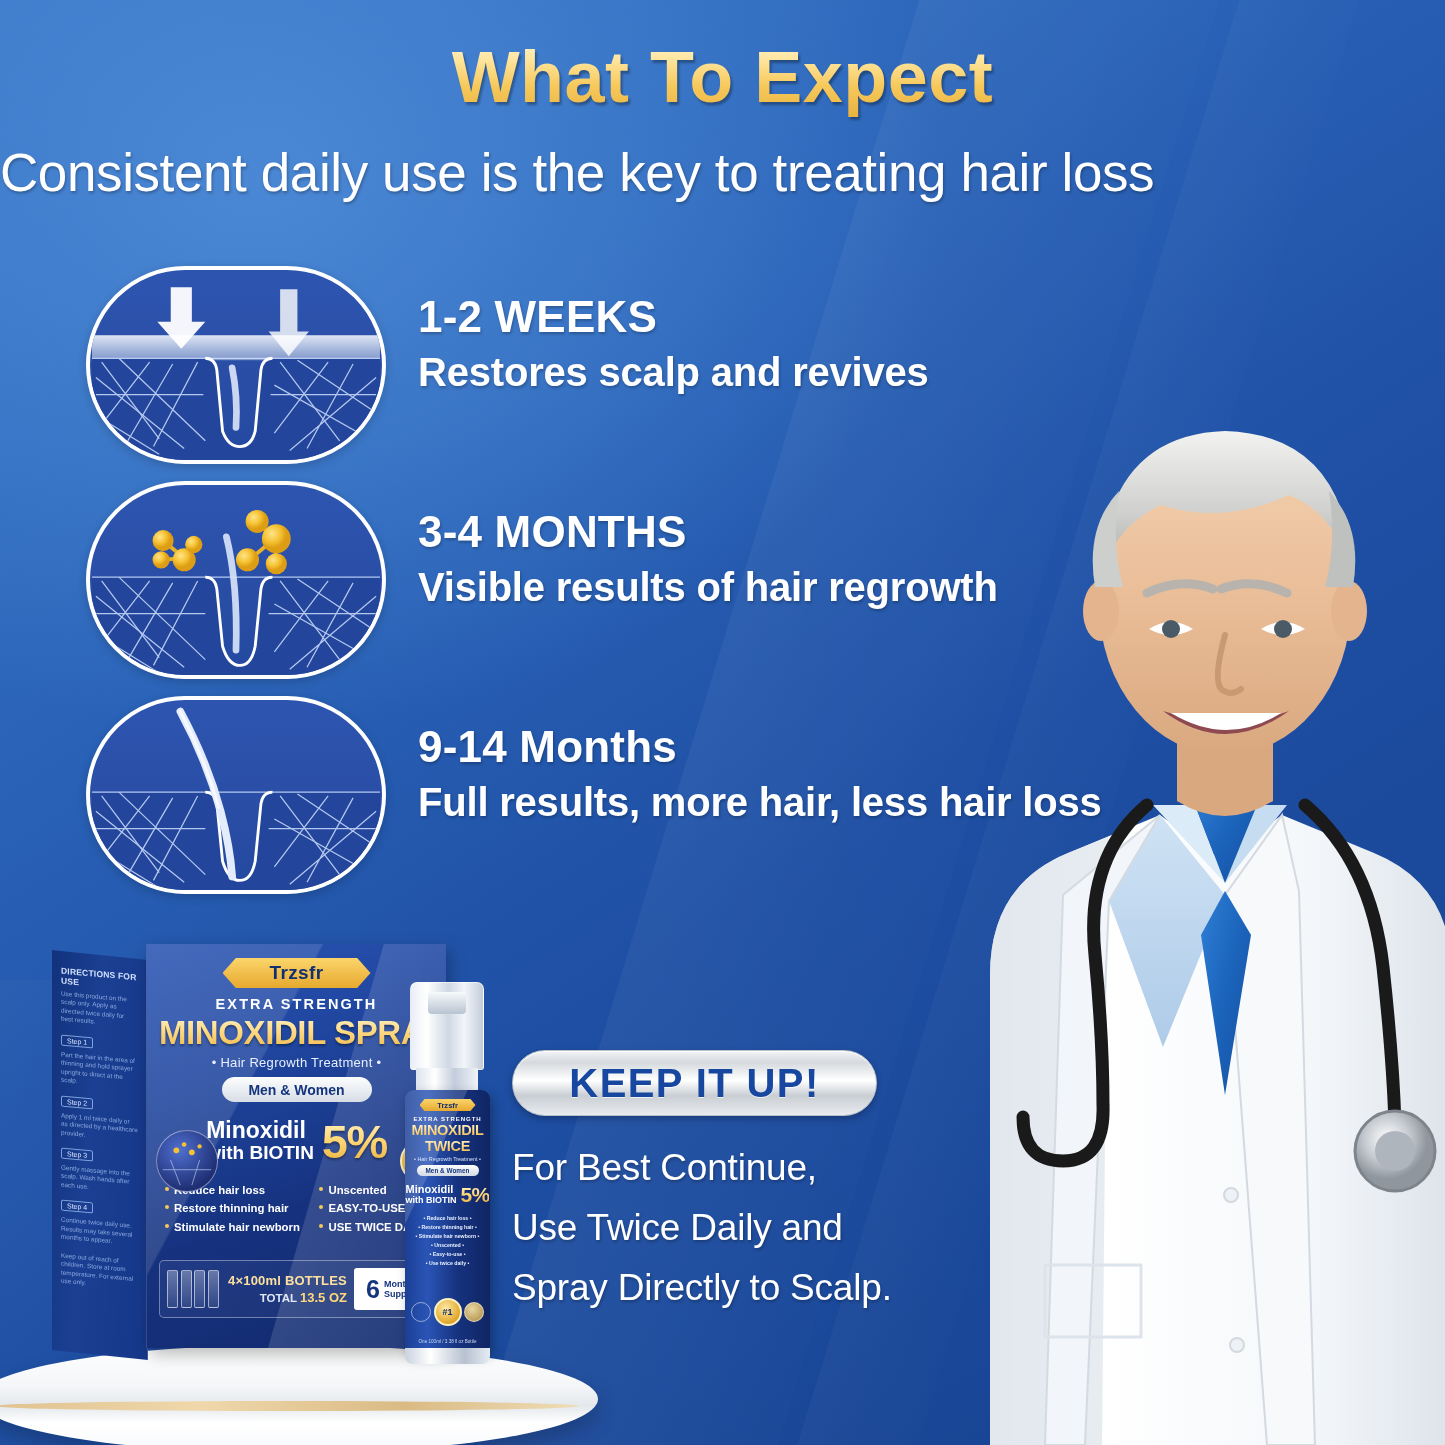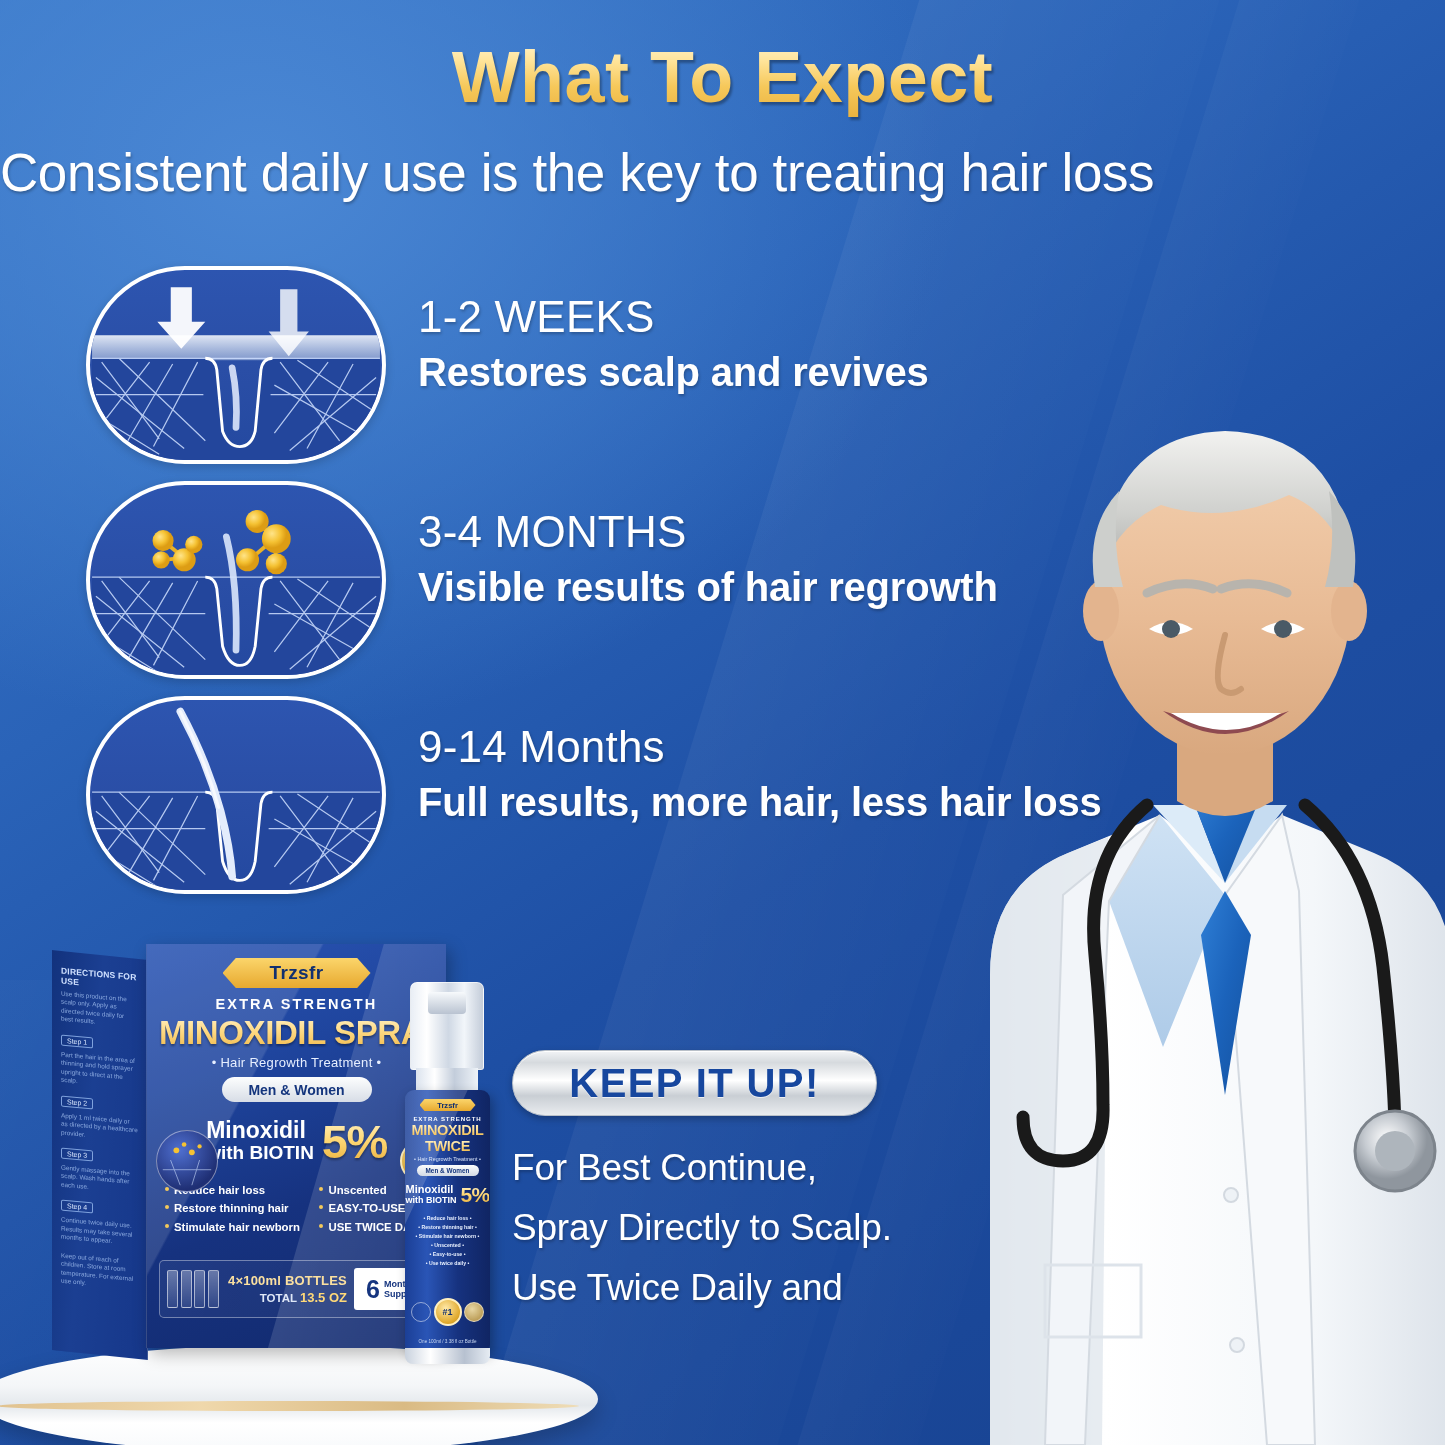--- a/index.html
+++ b/index.html
@@ -56,21 +56,21 @@
     width:300px; height:198px;
     border-radius:99px;
     border:4px solid #ffffff;
     background:linear-gradient(180deg,#2d55b0 0%,#2a4ea6 52%,#2449a0 100%);
     overflow:hidden;
     box-shadow:0 3px 10px rgba(0,0,0,.18);
   }
   .art svg { position:absolute; left:0; top:0; width:100%; height:100%; display:block; }
   .step .txt { position:absolute; left:340px; top:34px; width:650px; }
   .step .hd {
-    font-size:44px; color:#fff; font-weight:400; letter-spacing:.2px;
+    font-size:44px; color:#fff; font-weight:700; letter-spacing:.2px;
     text-shadow:1px 2px 3px rgba(0,0,0,.25); white-space:nowrap;
   }
   .step .sub {
     margin-top:8px;
     font-size:40px; color:#fff; font-weight:700; letter-spacing:-.2px;
     text-shadow:1px 2px 3px rgba(0,0,0,.25); white-space:nowrap;
   }
 
   
   .doctor { position:absolute; right:-10px; bottom:0; width:560px; height:1110px; }
@@ -511,22 +511,22 @@
       </div>
     </div>
   </div>
 
   <div class="keepPanel">
     <div class="keepBadge">
       <span>KEEP IT UP!</span>
     </div>
     <div class="keepLines">
       <div>For Best Continue,</div>
+      <div>Use Twice Daily and</div>
       <div>Spray Directly to Scalp.</div>
-      <div>Use Twice Daily and</div>
     </div>
   </div>
 
   <div class="podium"></div>
 
   <div class="boxWrap">
 
     <div class="boxSide">
       <div class="sideInner">
         <div class="sideHead">DIRECTIONS FOR USE</div>

